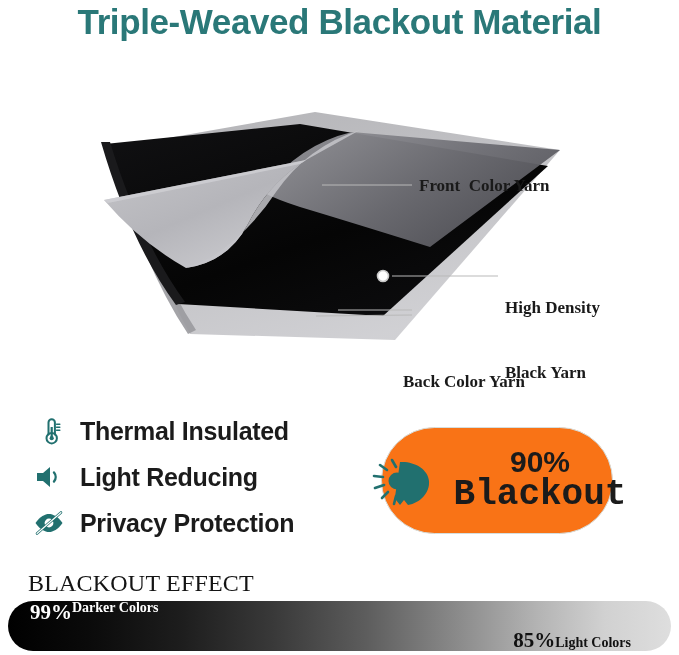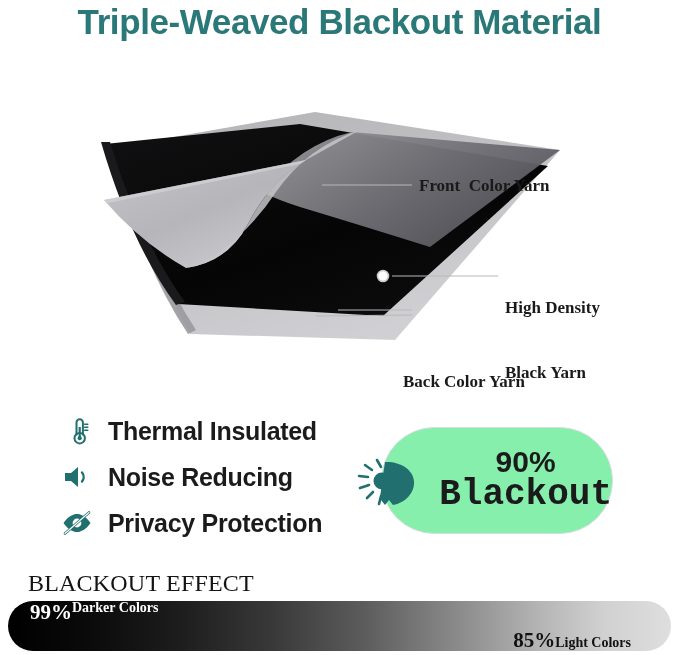--- a/index.html
+++ b/index.html
@@ -52,21 +52,21 @@
     white-space: pre;
     line-height: 1.28;
   }
   #label-front { left: 419px; top: 103px; }
   #label-high  { left: 505px; top: 181px; }
   #label-back  { left: 403px; top: 299px; }
 
   
   .features {
     position: absolute;
-    left: 60px;
+    left: 32px;
     top: 408px;
     width: 330px;
     text-align: center;
   }
   .feature-row {
     display: flex;
     align-items: center;
     height: 46px;
     gap: 14px;
   }
@@ -90,24 +90,24 @@
 
   
   .badge {
     position: absolute;
     left: 381px;
     top: 427px;
     width: 232px;
     height: 107px;
     border: 1.5px solid #d5dede;
     border-radius: 54px;
-    background: #86efac;
-    display: flex;
-    align-items: center;
-    justify-content: flex-end;
+    background: #f97316;
+    display: flex;
+    align-items: center;
+    justify-content: center;
     gap: 12px;
     box-sizing: border-box;
   }
   .badge-icon {
     width: 74px;
     height: 64px;
     flex: 0 0 74px;
     color: #21706f;
     display: flex;
     align-items: center;
@@ -274,21 +274,21 @@
     <span class="feature-label">Thermal Insulated</span>
   </div>
 
   <div class="feature-row">
     <span class="feature-icon">
       <svg width="30" height="28" viewBox="0 0 30 28" fill="none">
         <path d="M3,10 H9 L16,4 V24 L9,18 H3 Z" fill="currentColor"></path>
         <path d="M20,9.5 a7,7 0 0 1 0,9" stroke="currentColor" stroke-width="2.4" fill="none" stroke-linecap="round"></path>
       </svg>
     </span>
-    <span class="feature-label">Noise Reducing</span>
+    <span class="feature-label">Light Reducing</span>
   </div>
 
   <div class="feature-row">
     <span class="feature-icon">
       <svg width="32" height="26" viewBox="0 0 32 26" fill="none">
         <path d="M2.5,13 C7,6.5 12,4 16,4 C20,4 25,6.5 29.5,13 C25,19.5 20,22 16,22 C12,22 7,19.5 2.5,13 Z" fill="currentColor"></path>
         <ellipse cx="16" cy="13" rx="4.4" ry="4.4" fill="#ffffff"></ellipse>
         <line x1="4" y1="23.5" x2="28" y2="2.5" stroke="currentColor" stroke-width="2.6" stroke-linecap="round"></line>
         <line x1="4" y1="23.5" x2="28" y2="2.5" stroke="#ffffff" stroke-width="1.1" stroke-linecap="round"></line>
       </svg>

